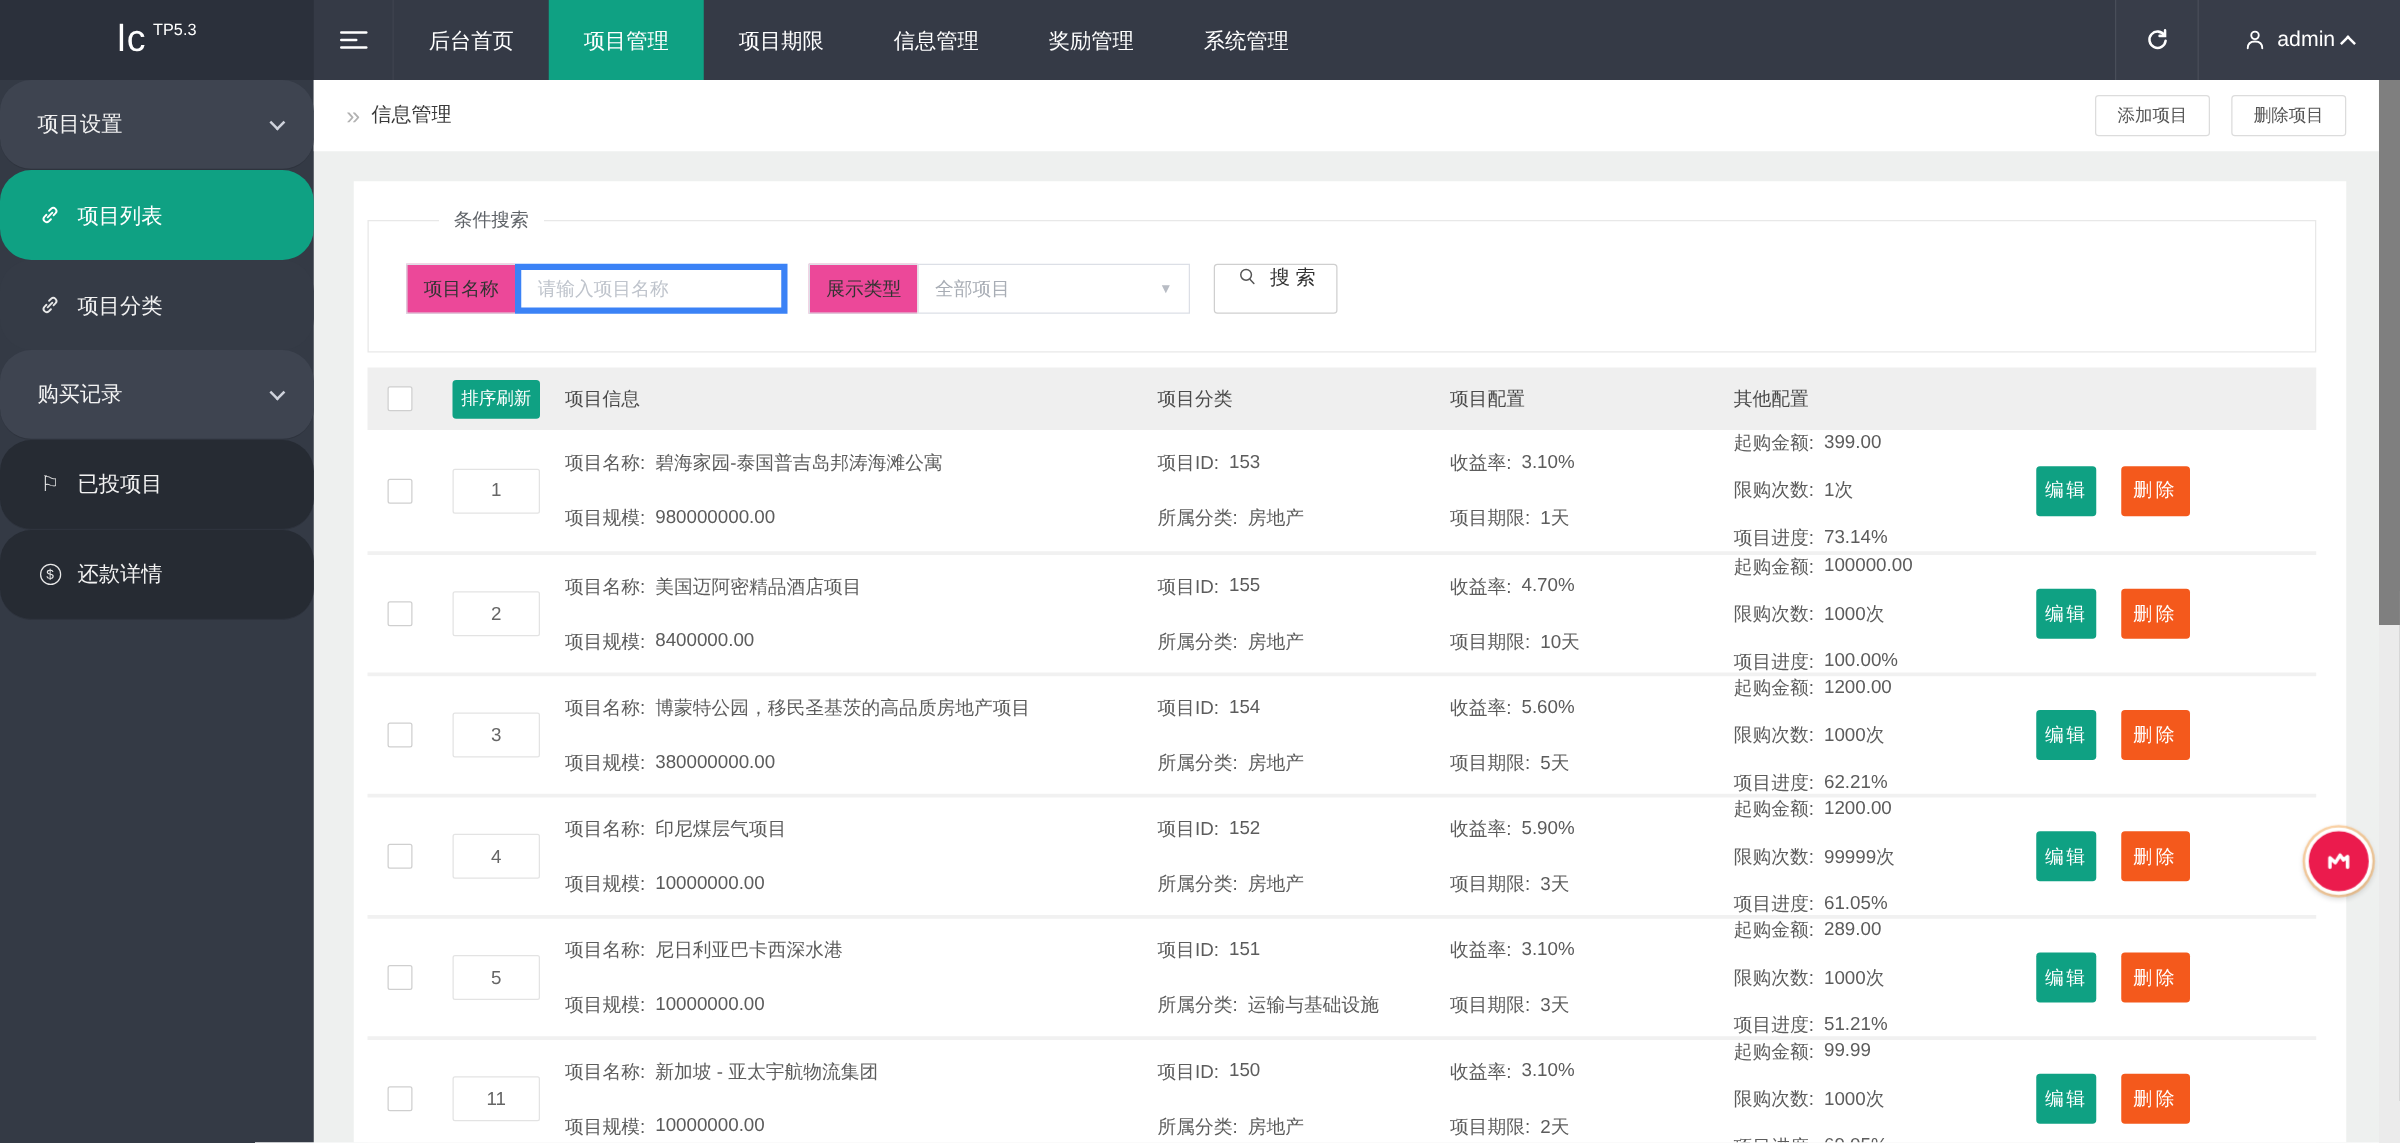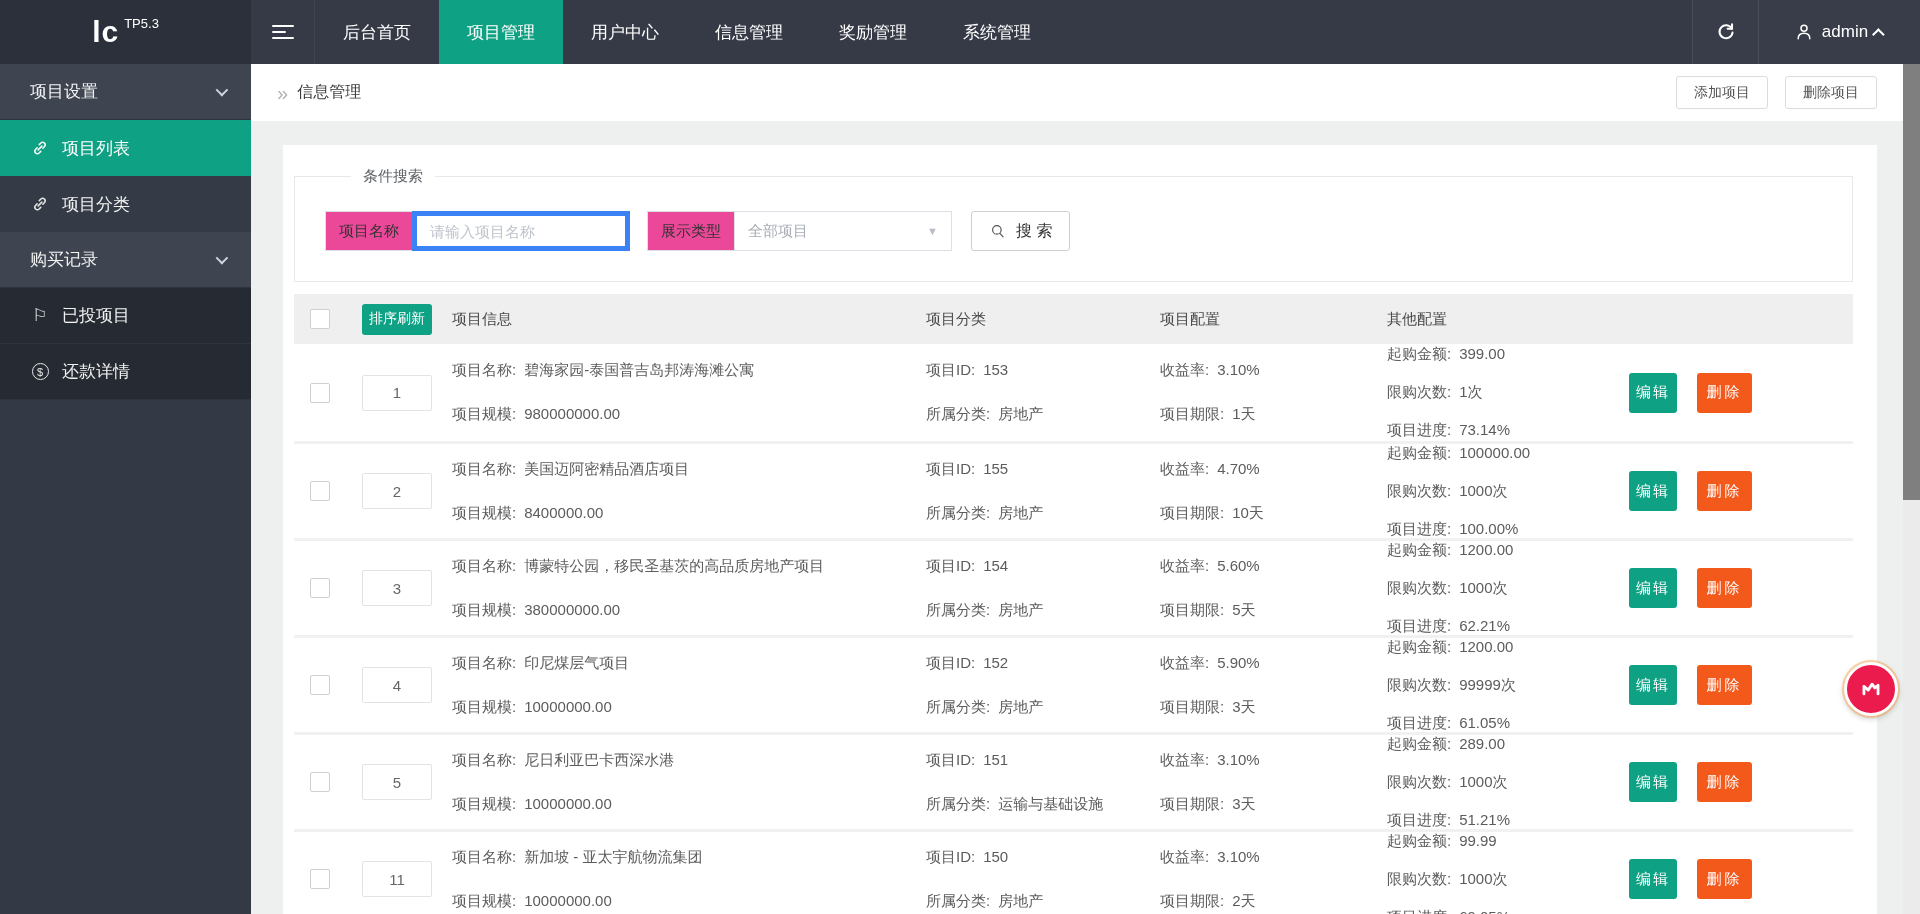--- a/index.html
+++ b/index.html
@@ -2,37 +2,37 @@
 <html><head>
 <meta charset="utf-8">
 <style>
   * { margin:0; padding:0; box-sizing:border-box; }
   html,body { width:1920px; height:914px; overflow:hidden; }
   body { font-family:"Liberation Sans","DejaVu Sans",sans-serif; background:#eef0ef; color:#333; }
 
   
   .navbar { height:64px; background:#353a46; display:flex; align-items:stretch; position:relative; z-index:5; }
   .logo-area { width:251px; background:#2b303b; display:flex; align-items:center; justify-content:center; color:#fff; }
-  .logo-main { font-size:30px; font-weight:700; letter-spacing:1px; }
+  .logo-main { font-size:30px; font-weight:400; letter-spacing:1px; }
   .logo-sup { font-size:13px; position:relative; top:-9px; margin-left:5px; }
   .nav-toggle { width:64px; display:flex; flex-direction:column; align-items:center; justify-content:center; gap:4px; cursor:pointer; border-right:1px solid rgba(255,255,255,0.05); }
   .nav-toggle .bar { height:2px; background:#fff; border-radius:1px; }
   .b1,.b3 { width:22px; } .b2 { width:14px; align-self:flex-start; margin-left:21px; }
   .nav-tabs { display:flex; }
   .nav-tab { width:124px; display:flex; align-items:center; justify-content:center; color:#fff; font-size:17px; cursor:pointer; }
   .nav-tab.active { background:#0fa183; }
   .nav-right { margin-left:auto; display:flex; align-items:stretch; }
   .nav-refresh { width:66px; display:flex; align-items:center; justify-content:center; border-left:1px solid rgba(255,255,255,0.09); background:rgba(255,255,255,0.02); cursor:pointer; }
   .nav-user { width:162px; display:flex; align-items:center; justify-content:center; gap:8px; color:#fff; font-size:17px; border-left:1px solid rgba(255,255,255,0.09); background:rgba(255,255,255,0.02); cursor:pointer; }
   .chev-up { width:9px; height:9px; border-left:2px solid #fff; border-top:2px solid #fff; transform:rotate(45deg) translateY(3px); display:inline-block; }
 
   
   .layout { display:flex; height:850px; }
   .sidebar { width:251px; background:#343a45; flex:none; }
-  .menu-item { height:56px; display:flex; align-items:center; padding-left:30px; padding-right:22px; color:#f2f2f2; font-size:17px; position:relative; cursor:pointer; }
+  .menu-item { height:72px; display:flex; align-items:center; padding-left:30px; padding-right:22px; color:#f2f2f2; font-size:17px; position:relative; cursor:pointer;border-radius:25px; }
   .m-group { background:#3e4450; border-bottom:1px solid #2e333d; }
   .m-sub   { background:#353b46; }
   .m-sub.active { background:#0fa183; color:#fff; }
   .m-dark  { background:#262b33; border-bottom:1px solid #2e333d; }
   .menu-item .mi-icon { margin-right:12px; display:inline-flex; align-items:center; justify-content:center; width:20px; }
   .chev-down { position:absolute; right:26px; width:9px; height:9px; border-right:2px solid #cfd3dc; border-bottom:2px solid #cfd3dc; transform:rotate(45deg) translateY(-2px); }
   .dollar-circ { width:17px; height:17px; border:1.4px solid #e8e8e8; border-radius:50%; display:inline-flex; align-items:center; justify-content:center; font-size:11px; color:#e8e8e8; }
   .flag-glyph { font-size:17px; color:#e8e8e8; }
 
   .main { flex:1; display:flex; flex-direction:column; margin-right:17px; min-width:0; }
@@ -49,21 +49,21 @@
   fieldset.search-fs { border:1px solid #e8e8e8; padding:25px 30px 30px 30px; margin-left:0; }
   fieldset.search-fs legend { font-size:15px; color:#5f6368; padding:0 12px; margin-left:26px; }
   .search-row { display:flex; align-items:center; }
   .ig { display:flex; height:40px; }
   .ig-label { background:#ec4899; border:1px solid #dcdfe6; border-right:none; display:flex; align-items:center; padding:0 13px; font-size:15px; color:#333; white-space:nowrap; }
   .ig-input { width:218px; border:5px solid #3b82f6; padding:0 13px; font-size:15px; color:#333; outline:none; font-family:inherit; }
   .ig-input::placeholder { color:#bfc4cc; }
   .ig-select { width:218px; border:1px solid #dcdfe6; background:#fff; display:flex; align-items:center; justify-content:space-between; padding:0 13px; font-size:15px; color:#a8adb5; cursor:pointer; }
   .caret { font-size:11px; color:#b8bcc4; }
   .gap17 { width:17px; } .gap19 { width:19px; }
-  .btn-search { height:40px; padding:0 17px; background:#fff; border:1px solid #cfcfcf; border-radius:3px; display:flex; align-items:center; gap:9px; font-size:16px; color:#333; cursor:pointer; font-family:inherit; }
+  .btn-search { height:40px; padding:0 17px; background:#fff; border:1px solid #cfcfcf; border-radius:3px; display:flex; align-items:flex-start; gap:9px; font-size:16px; color:#333; cursor:pointer; font-family:inherit; }
 
   
   .table { margin-top:12px; }
   .thead { height:50px; background:#efefef; display:flex; align-items:center; font-size:15px; color:#4a4a4a; }
   .trow { height:97px; display:flex; align-items:center; background:#fff; border-top:3px solid #f1f1f1; font-size:15px; color:#5c5c5c; }
   .trow:first-child { border-top:none; }
   .checkbox { width:20px; height:20px; margin-left:16px; background:#fff; border:1px solid #cfcfcf; border-radius:2px; flex:none; cursor:pointer; }
   .btn-sortref { margin-left:32px; width:70px; height:31px; background:#0fa183; color:#fff; border:none; border-radius:3px; font-size:14px; cursor:pointer; flex:none; font-family:inherit; }
   .sort-input { margin-left:32px; width:70px; height:36px; border:1px solid #e3e3e3; border-radius:2px; text-align:center; font-size:15px; color:#666; flex:none; outline:none; font-family:inherit; background:#fff; }
   .c-info { margin-left:20px; width:474px; display:flex; flex-direction:column; gap:25px; flex:none; }
@@ -92,21 +92,21 @@
     <span class="logo-sup">TP5.3</span>
   </div>
   <div class="nav-toggle">
     <span class="bar b1"></span>
     <span class="bar b2"></span>
     <span class="bar b3"></span>
   </div>
   <div class="nav-tabs">
     <div class="nav-tab">后台首页</div>
     <div class="nav-tab active">项目管理</div>
-    <div class="nav-tab">用户中心</div>
+    <div class="nav-tab">项目期限</div>
     <div class="nav-tab">信息管理</div>
     <div class="nav-tab">奖励管理</div>
     <div class="nav-tab">系统管理</div>
   </div>
   <div class="nav-right">
     <div class="nav-refresh">
       <svg width="22" height="22" viewBox="0 0 24 24" fill="none" stroke="#fff" stroke-width="2.2" stroke-linecap="round">
         <path d="M18.2 8.2 A 7.1 7.1 0 1 0 19.1 12.6"></path>
         <polyline points="18.6,3.6 18.6,8.4 13.8,8.4" fill="none"></polyline>
       </svg>

